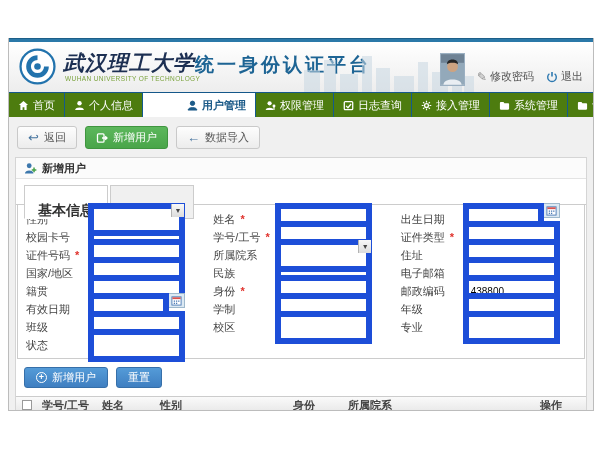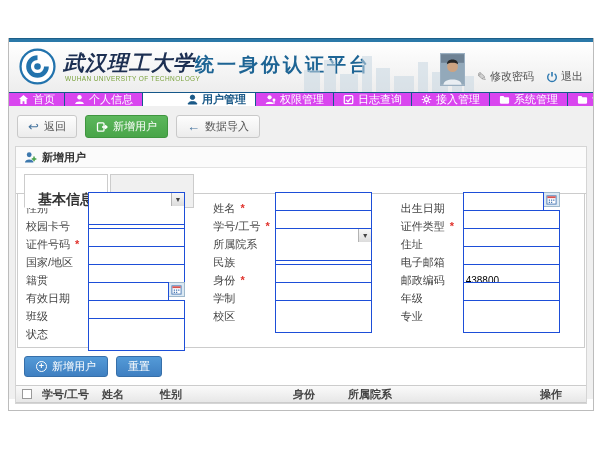--- a/index.html
+++ b/index.html
@@ -11,21 +11,21 @@
   .logo { position:absolute; left:10px; top:6px; width:37px; height:37px; }
   .uni-cn { position:absolute; left:54px; top:7px; font-family:"Liberation Serif","DejaVu Serif",serif; font-weight:bold; font-style:italic; font-size:21px; color:#1c2f52; letter-spacing:1px; }
   .uni-en { position:absolute; left:56px; top:33px; font-size:6.5px; color:#7aa33c; letter-spacing:0.4px; }
   .platform-title { position:absolute; left:186px; top:10px; font-size:19px; font-weight:bold; color:#1d6494; letter-spacing:3px; }
   .skyline { position:absolute; left:295px; bottom:0; opacity:0.55; }
   .header-right { position:absolute; right:10px; top:6px; display:flex; align-items:flex-end; gap:12px; height:38px; }
   .avatar { width:25px; height:33px; border:1px solid #9bb0c2; display:block; }
   .hlink { display:flex; align-items:center; gap:3px; font-size:11px; color:#555; cursor:pointer; padding-bottom:2px; }
   .pencil { color:#8a8a8a; font-size:12px; }
   
-  .nav { display:flex; height:14px; background:#d946ef; border-top:1px solid #15588a; }
+  .nav { display:flex; height:25px; background:#4d7c0f; border-top:1px solid #15588a; }
   .nav-tab { display:flex; align-items:center; gap:4px; padding:0 9px; color:#fff; font-size:11px; border-right:1px solid #135a8c; cursor:pointer; white-space:nowrap; }
   .nav-tab.active { background:#fff; color:#1b5a88; font-weight:bold;padding-left:44px; }
   .nav-ic { display:flex; align-items:center; }
   .nav-tab.active .nav-ic svg * { fill:#1b5a88; stroke:#1b5a88; }
   
   .content { background:#f0f0f0; height:293px; padding:7px 6px 0 6px; }
   .toolbar { display:flex; gap:8px; margin:2px 2px 8px 2px; }
   .tbtn { display:flex; align-items:center; gap:5px; height:23px; padding:0 10px; font-size:11px; color:#555; background:linear-gradient(#fdfdfd,#ececec); border:1px solid #c9c9c9; border-radius:3px; cursor:pointer; }
   .tbtn .arr { color:#46749f; font-size:13px; line-height:1; }
   .tbtn.green { background:linear-gradient(#5cb75c,#49a549); border-color:#3f953f; color:#fff; }
@@ -33,21 +33,21 @@
   .panel { background:#fff; border:1px solid #d5d5d5; height:258px; position:relative; }
   .panel-header { display:flex; align-items:center; gap:5px; height:21px; padding:0 8px; font-size:11px; font-weight:bold; color:#333; background:#fbfbfb; border-bottom:1px solid #e3e3e3; }
   .tabs-row { padding:5px 8px 0 8px; border-bottom:1px solid #ccc; display:flex; height:26px; }
   .tab { font-size:14px; padding:16px 13px; background:#f0f0f0; border:1px solid #ccc; margin-right:2px; color:#777; position:relative; top:1px; cursor:pointer; }
   .tab.active { background:#fff; border-bottom-color:#fff; color:#333; font-weight:bold; }
   .form-grid { display:grid; grid-template-columns:1fr 1fr 1fr; gap:3px 14px; padding:7px 10px 5px 8px; border-left:1px solid #ccc; border-right:1px solid #ccc; border-bottom:1px solid #ccc; margin:0 1px; }
   .field { display:flex; align-items:center; height:15px; }
   .flabel { flex:0 0 62px; font-size:11px; color:#444; white-space:nowrap; }
   .req { color:#e0312b; font-weight:bold; margin-left:2px; }
   .ctrl { display:flex; width:97px; }
-  .ctrl input { width:100%; height:33px; border:1px solid #1d4ed8; font-size:10px; padding:0 2px; outline:none; }
+  .ctrl input { width:100%; height:33px; border:6px solid #1d4ed8; font-size:10px; padding:0 2px; outline:none; }
   .ctrl.date input { width:81px; }
   .calbtn { width:16px; height:15px; border:1px solid #9eb8cc; border-left:none; background:#dce9f3; display:flex; align-items:center; justify-content:center; cursor:pointer; }
   .selwrap { position:relative; width:97px; }
   .selwrap input { width:100%; }
   .selbtn { position:absolute; right:1px; top:1px; width:13px; height:13px; background:linear-gradient(#f8f8f8,#dcdcdc); border-left:1px solid #b3b3b3; font-size:7px; color:#444; display:flex; align-items:center; justify-content:center; cursor:pointer; }
   .actions { display:flex; gap:8px; padding:8px 8px; }
   .bbtn { display:flex; align-items:center; gap:5px; height:21px; padding:0 11px; font-size:11px; color:#fff; background:linear-gradient(#549bd8,#3f7fc1); border:1px solid #366fa9; border-radius:3px; cursor:pointer; }
   .plus-circ { width:11px; height:11px; border:1px solid #fff; border-radius:50%; display:flex; align-items:center; justify-content:center; font-size:9px; font-weight:bold; line-height:1; }
   
   .tbl-head { display:flex; align-items:center; height:18px; background:linear-gradient(#fafafa,#e7e7e7); border-top:1px solid #ccc; border-bottom:1px solid #ccc; font-size:11px; color:#444; font-weight:bold; }

